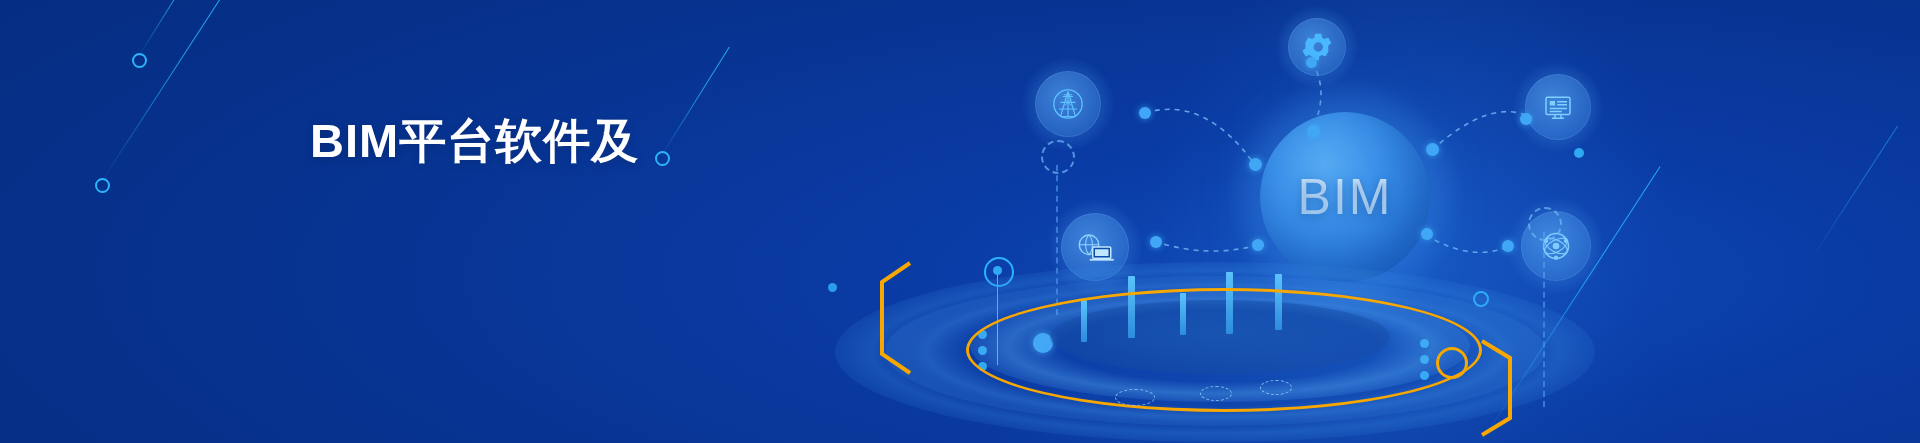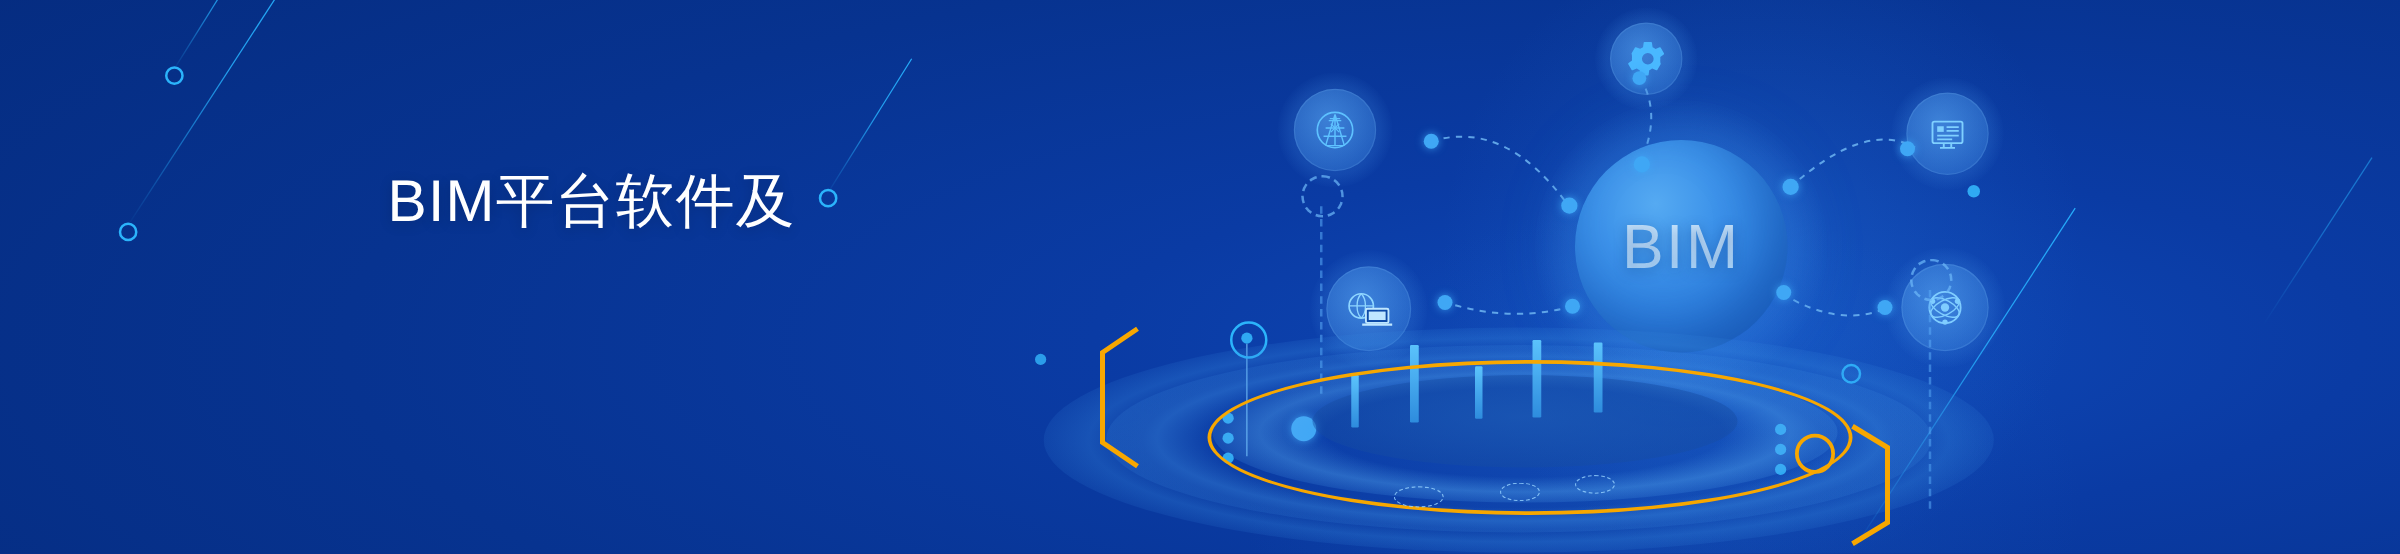--- a/index.html
+++ b/index.html
@@ -14,23 +14,22 @@
       radial-gradient(120% 150% at 72% 62%, #0f49b8 0%, #0a3ba4 22%, #073390 48%, #052c80 75%, #042671 100%);
   }
   
   .glow-a{position:absolute;left:1150px;top:-60px;width:520px;height:520px;border-radius:50%;
     background:radial-gradient(circle,rgba(42,124,224,.30) 0%,rgba(42,124,224,.10) 45%,rgba(42,124,224,0) 70%);}
   .glow-b{position:absolute;left:980px;top:150px;width:700px;height:420px;
     background:radial-gradient(ellipse at 50% 60%,rgba(40,118,218,.22) 0%,rgba(40,118,218,0) 68%);}
 
   .headline{position:absolute;left:310px;top:112px;}
   .headline .ln{
-    color:#ffffff;font-weight:400;letter-spacing:1px;white-space:nowrap;
+    color:#ffffff;font-weight:700;letter-spacing:1px;white-space:nowrap;
     text-shadow:0 2px 10px rgba(0,0,0,.18);
-    margin-top:20px;
   }
   .ln1{font-size:47px;line-height:58px;}
   .ln2{font-size:47px;line-height:58px;margin-top:18px;}
 
   
   .comet{position:absolute;transform-origin:0 0;height:1px;
     background:linear-gradient(90deg,rgba(38,178,255,0) 0%,rgba(38,178,255,.85) 60%,rgba(38,178,255,.95) 100%);}
   .dot-ring{position:absolute;border:2px solid #2bb4fb;border-radius:50%;background:transparent;}
 
   

